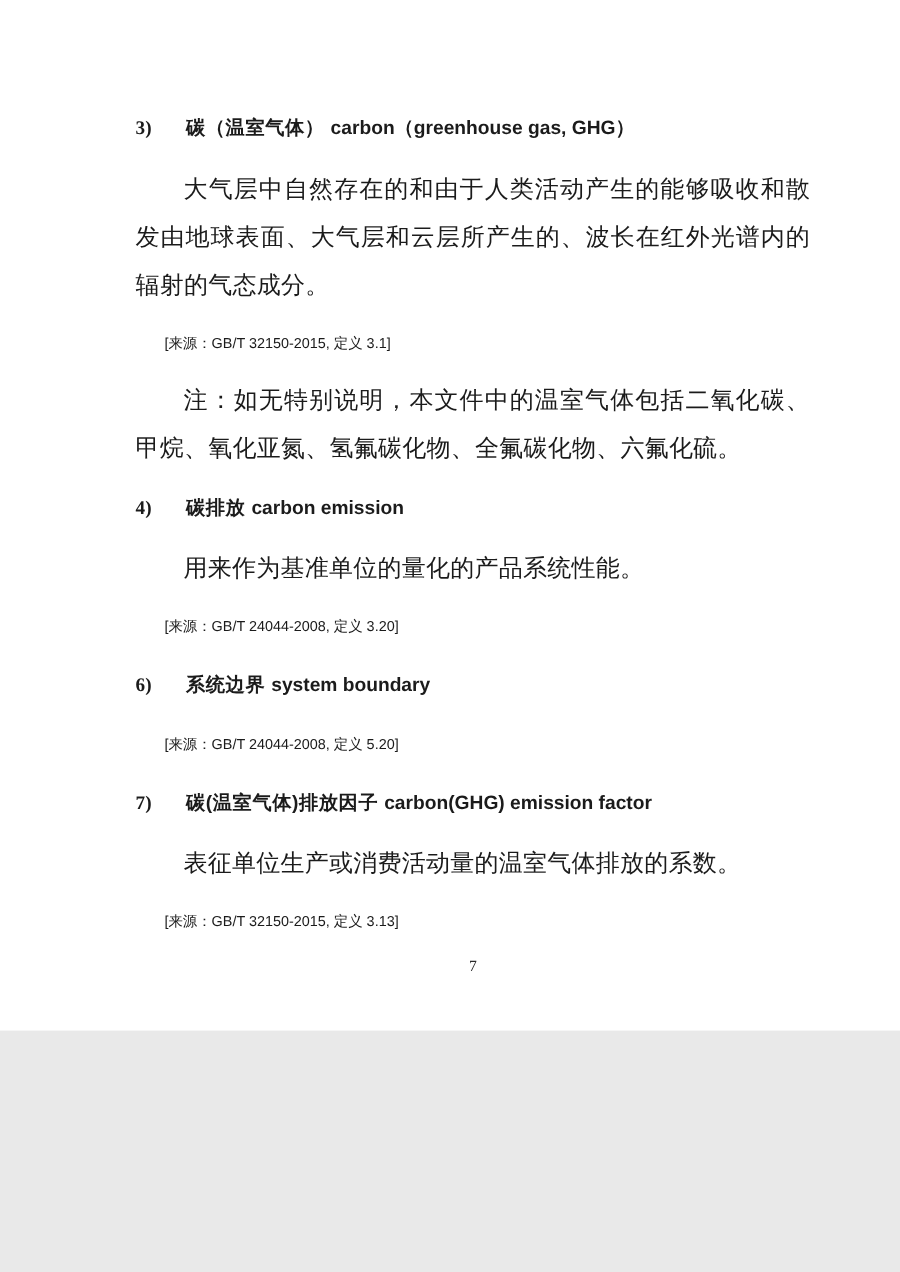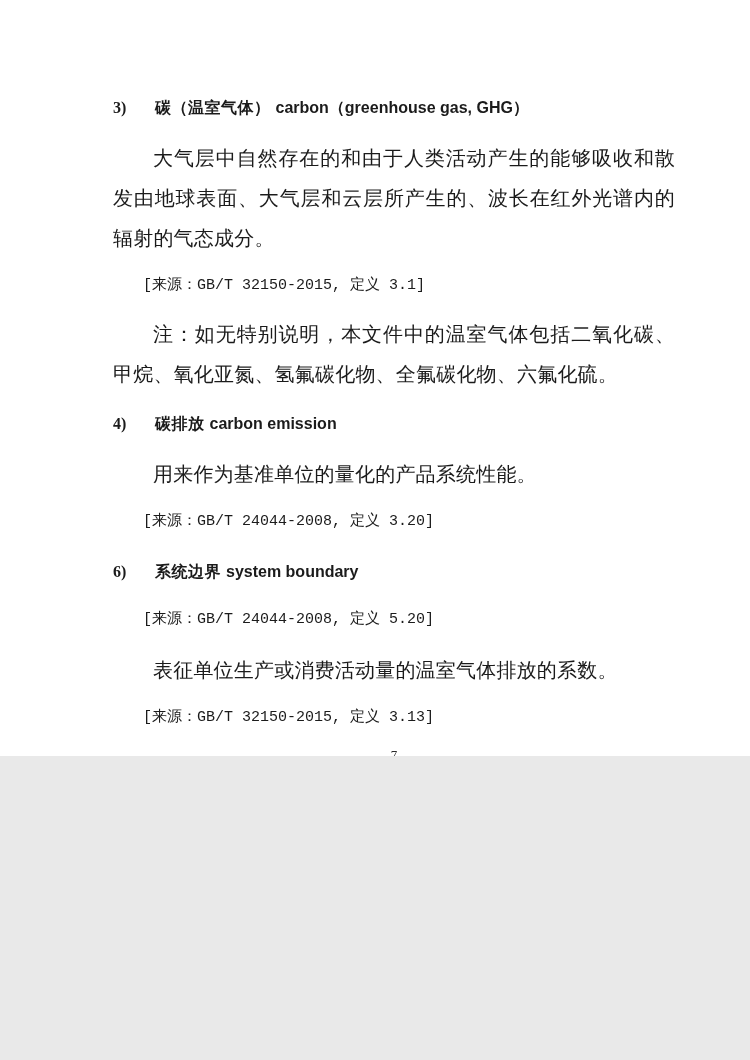--- a/index.html
+++ b/index.html
@@ -4,21 +4,21 @@
 <style>
   * { margin: 0; padding: 0; box-sizing: border-box; }
   html, body { background: #e9e9e9; }
   body {
     font-family: "Liberation Sans", "DejaVu Sans", sans-serif;
     color: #1b1b1b;
   }
   .page {
     position: relative;
     width: 750px;
-    height: 756px;
+    height: 859px;
     margin: 0 auto;
     background: #ffffff;
     padding: 88px 75px 0 113px;
     overflow: hidden;
   }
   .term-block { margin: 0; }
   .term-heading {
     line-height: 40px;
     font-size: 16px;
     margin-top: 10px;
@@ -37,26 +37,25 @@
   .def-para, .note-para {
     font-size: 20px;
     line-height: 40px;
     text-align: justify;
     text-indent: 2em;
     margin-top: 10px;
     letter-spacing: 0.2px;
   }
   .note-para { margin-top: 8px; }
   .source-line {
-    font-size: 15px;
+    font-size: 12px;
     line-height: 40px;
     text-indent: 2em;
     margin-top: 8px;
     white-space: nowrap;
-    font-family: Liberation Mono, monospace;
   }
   .page-footer {
     margin-top: 0;
     line-height: 34px;
     text-align: center;
     font-family: "Liberation Serif", "DejaVu Serif", serif;
     font-size: 13px;
     color: #2a2a2a;
   }
 </style>
@@ -86,19 +85,22 @@
   </div>
 
   <div class="term-block">
     <div class="term-heading">
       <span class="term-num">6)</span><span class="term-zh">系统边界</span><span class="term-en">system boundary</span>
     </div>
     <p class="source-line">[来源：GB/T 24044-2008, 定义 5.20]</p>
   </div>
 
   <div class="term-block">
+    <div class="term-heading">
+      <span class="term-num">7)</span><span class="term-zh">碳(温室气体)排放因子</span><span class="term-en">carbon(GHG) emission factor</span>
+    </div>
     <p class="def-para">表征单位生产或消费活动量的温室气体排放的系数。</p>
     <p class="source-line">[来源：GB/T 32150-2015, 定义 3.13]</p>
   </div>
 
   <div class="page-footer">7</div>
 
 </div>
 
 </body></html>

